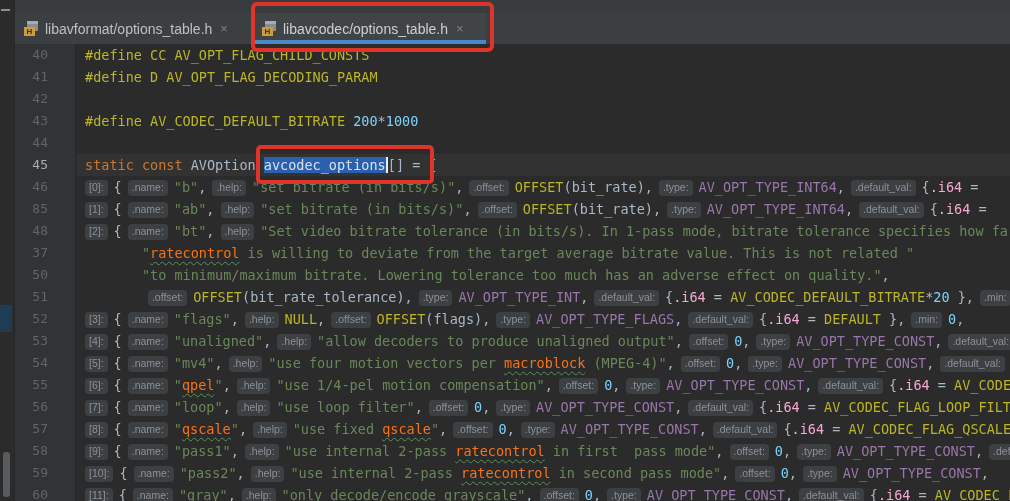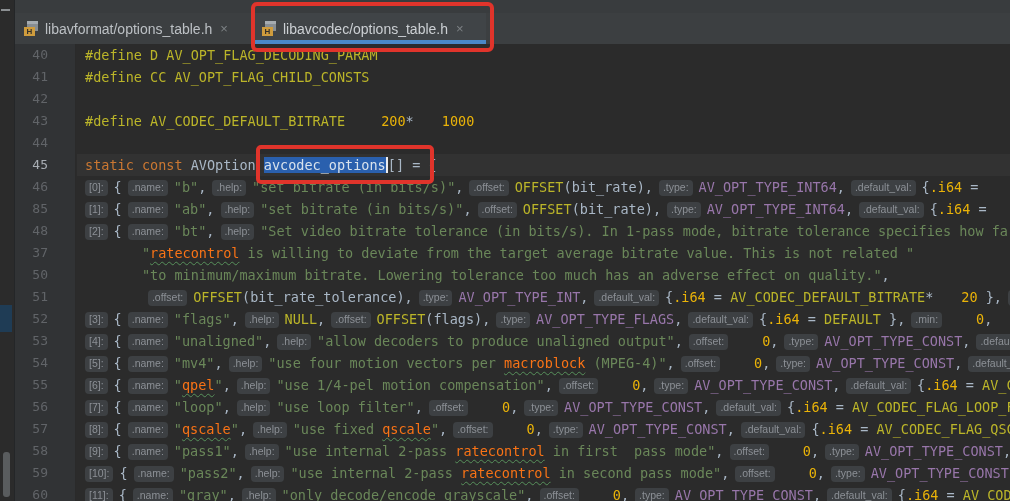--- a/index.html
+++ b/index.html
@@ -36,22 +36,22 @@
   .code-area{position:absolute;left:77px;top:44px;right:0;bottom:0;background:#2b2b2b;overflow:hidden;}
   .code-line{height:22px;line-height:22px;white-space:pre;font-size:13.5px;color:#a9b7c6;
              padding-left:8px;}
   .code-line.current{background:#323232;}
   .seg-kw{color:#cc7832;}
   .seg-macro{color:#bbb529;}
   .seg-str{color:#6a8759;}
   .seg-typo{color:#f97316;text-decoration-line:underline;text-decoration-style:wavy;
             text-decoration-color:#57915b;text-decoration-thickness:1px;text-underline-offset:3px;}
   .seg-enum{color:#9876aa;}
-  .seg-field{color:#eab308;}
-  .seg-num{color:#eab308;margin-left:28px;}
+  .seg-field{color:#f9a8d4;}
+  .seg-num{color:#7dd3fc;}
   .seg-plain{color:#a9b7c6;}
   .seg-sel{background:var(--sel,#2a60ae);color:#d8e2ec;margin-top:43px;}
   .seg-caret{display:inline-block;width:2px;height:16px;background:#ececec;vertical-align:-3px;}
   .seg-hint,.seg-idx{display:inline-block;font-family:"Liberation Sans",sans-serif;font-size:10.5px;
             line-height:13px;color:#8c9096;background:#3d4043;border-radius:4px;
             padding:1px 4px 2px;margin:0 6px;vertical-align:1px;}
   .seg-idx{margin-left:0;}
   
   .ann{position:absolute;border:4px solid var(--ann,#e0342b);border-radius:6px;z-index:5;pointer-events:none;}
   .ann-tab{left:251px;top:2px;width:235px;height:42px;}
@@ -107,22 +107,22 @@
       <div class="gut-line">53</div>
       <div class="gut-line">54</div>
       <div class="gut-line">55</div>
       <div class="gut-line">56</div>
       <div class="gut-line">57</div>
       <div class="gut-line">58</div>
       <div class="gut-line">59</div>
       <div class="gut-line">60</div>
     </div>
   <div class="code-area">
+      <div class="code-line"><span class="seg-macro">#define CC AV_OPT_FLAG_CHILD_CONSTS</span></div>
       <div class="code-line"><span class="seg-macro">#define D AV_OPT_FLAG_DECODING_PARAM</span></div>
-      <div class="code-line"><span class="seg-macro">#define CC AV_OPT_FLAG_CHILD_CONSTS</span></div>
       <div class="code-line"></div>
       <div class="code-line"><span class="seg-macro">#define AV_CODEC_DEFAULT_BITRATE </span><span class="seg-num">200</span><span class="seg-plain">*</span><span class="seg-num">1000</span></div>
       <div class="code-line"></div>
       <div class="code-line current"><span class="seg-kw">static const </span><span class="seg-plain">AVOption </span><span class="seg-sel">avcodec_options</span><span class="seg-caret"></span><span class="seg-plain">[] = {</span></div>
       <div class="code-line"><span class="seg-idx">[0]:</span><span class="seg-plain">{</span><span class="seg-hint">.name:</span><span class="seg-str">"b"</span><span class="seg-plain">,</span><span class="seg-hint">.help:</span><span class="seg-str">"set bitrate (in bits/s)"</span><span class="seg-plain">,</span><span class="seg-hint">.offset:</span><span class="seg-macro">OFFSET</span><span class="seg-plain">(bit_rate),</span><span class="seg-hint">.type:</span><span class="seg-enum">AV_OPT_TYPE_INT64</span><span class="seg-plain">,</span><span class="seg-hint">.default_val:</span><span class="seg-plain">{</span><span class="seg-field">.i64</span><span class="seg-plain"> = </span></div>
       <div class="code-line"><span class="seg-idx">[1]:</span><span class="seg-plain">{</span><span class="seg-hint">.name:</span><span class="seg-str">"ab"</span><span class="seg-plain">,</span><span class="seg-hint">.help:</span><span class="seg-str">"set bitrate (in bits/s)"</span><span class="seg-plain">,</span><span class="seg-hint">.offset:</span><span class="seg-macro">OFFSET</span><span class="seg-plain">(bit_rate),</span><span class="seg-hint">.type:</span><span class="seg-enum">AV_OPT_TYPE_INT64</span><span class="seg-plain">,</span><span class="seg-hint">.default_val:</span><span class="seg-plain">{</span><span class="seg-field">.i64</span><span class="seg-plain"> = </span></div>
       <div class="code-line"><span class="seg-idx">[2]:</span><span class="seg-plain">{</span><span class="seg-hint">.name:</span><span class="seg-str">"bt"</span><span class="seg-plain">,</span><span class="seg-hint">.help:</span><span class="seg-str">"Set video bitrate tolerance (in bits/s). In 1-pass mode, bitrate tolerance specifies how far "</span></div>
       <div class="code-line"><span class="seg-str">       "</span><span class="seg-typo">ratecontrol</span><span class="seg-str"> is willing to deviate from the target average bitrate value. This is not related "</span></div>
       <div class="code-line"><span class="seg-str">       "to minimum/maximum bitrate. Lowering tolerance too much has an adverse effect on quality."</span><span class="seg-plain">,</span></div>
       <div class="code-line"><span class="seg-plain">       </span><span class="seg-hint">.offset:</span><span class="seg-macro">OFFSET</span><span class="seg-plain">(bit_rate_tolerance),</span><span class="seg-hint">.type:</span><span class="seg-enum">AV_OPT_TYPE_INT</span><span class="seg-plain">,</span><span class="seg-hint">.default_val:</span><span class="seg-plain">{</span><span class="seg-field">.i64</span><span class="seg-plain"> = </span><span class="seg-macro">AV_CODEC_DEFAULT_BITRATE</span><span class="seg-plain">*</span><span class="seg-num">20</span><span class="seg-plain"> },</span><span class="seg-hint">.min:</span></div>

